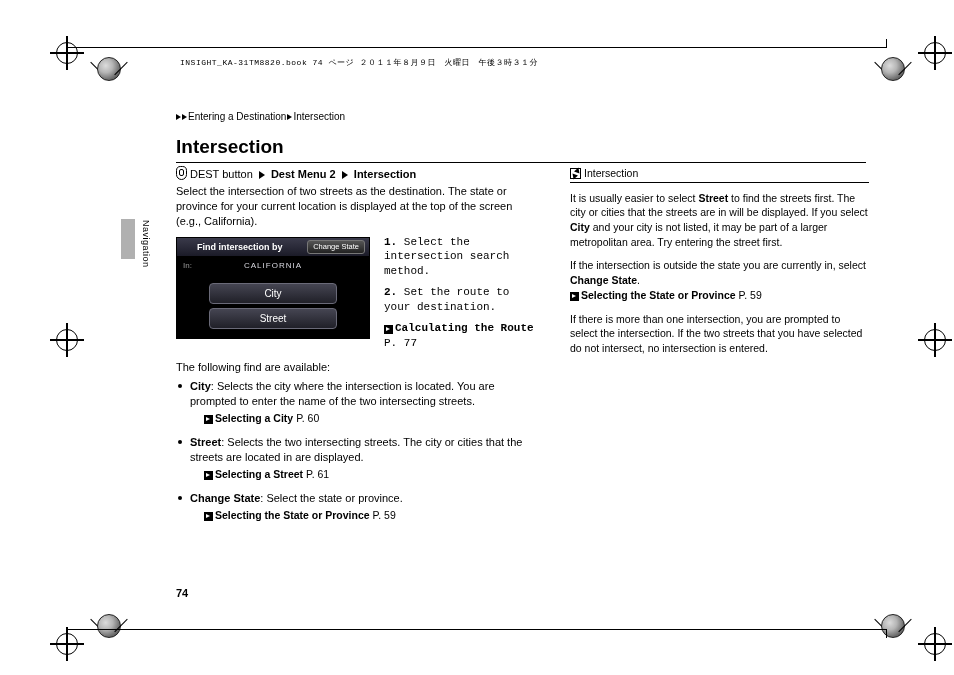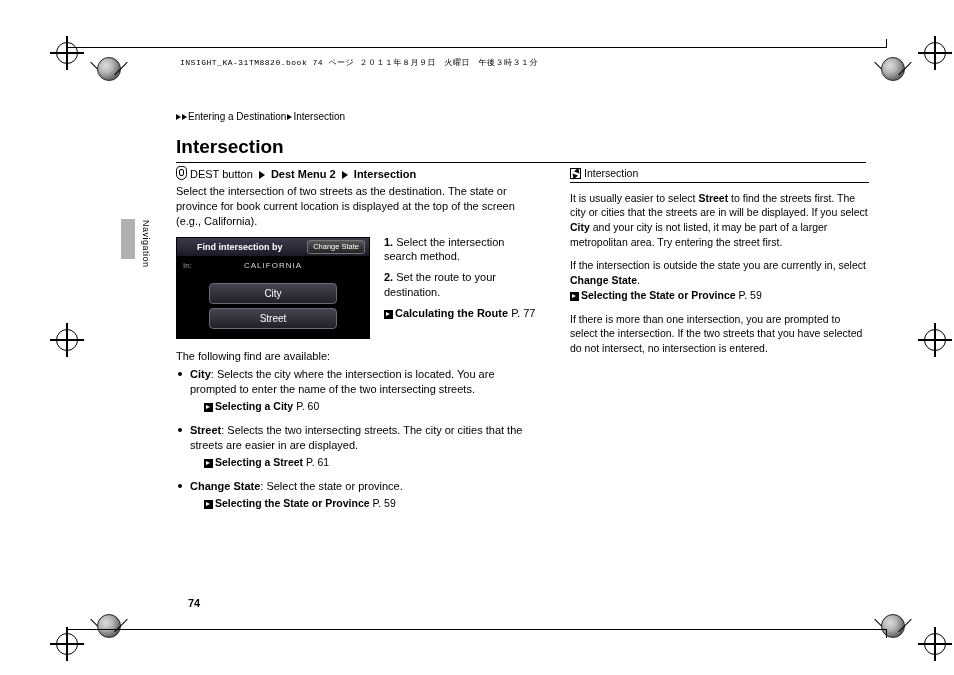--- a/index.html
+++ b/index.html
@@ -209,20 +209,21 @@
     border-radius:4px;
     color:#fff; font-size:10px;
     text-align:center; line-height:19px;
   }
   .screenshot .btn.city{ top:45px; }
   .screenshot .btn.street{ top:70px; }
 
   .steps {
     font-size: 11px;
     margin-left: 208px;
+    font-family: Liberation Mono, monospace;
   }
   .steps p { margin: 0 0 6px 0; }
   .linkicon {
     display:inline-block;
     width:9px; height:9px;
     background:#000;
     position:relative;
     vertical-align:text-bottom;
     margin-right:2px;
   }
@@ -281,24 +282,23 @@
     width:0; height:0;
     border-right:5px solid #000;
     border-top:3px solid transparent;
     border-bottom:3px solid transparent;
     transform:rotate(-10deg);
   }
   .rightcol p { margin:8px 0 9px 0; }
 
   .pagenum {
     position:absolute;
-    left:176px; bottom:66px;
+    left:176px; bottom:76px;
     font-size:11px;
     font-weight:bold;
-    margin-left:12px;
   }
 
   b { font-weight: bold; text-align: right; }
 </style>
 </head>
 <body>
 
 <div class="page">
 
   <div class="globe" style="left:94px; top:54px;">
@@ -351,21 +351,21 @@
 
   <div class="navline">
     <span class="mic"></span><span>DEST button</span>
     <span class="tri"></span>
     <b>Dest Menu 2</b>
     <span class="tri"></span>
     <b>Intersection</b>
   </div>
 
   <div class="leftcol">
-    <div class="intro">Select the intersection of two streets as the destination. The state or province for book current location is displayed at the top of the screen (e.g., California).</div>
+    <div class="intro">Select the intersection of two streets as the destination. The state or province for your current location is displayed at the top of the screen (e.g., California).</div>
 
     <div class="screenshot">
       <div class="topbar">Find intersection by</div>
       <div class="chg">Change State</div>
       <div class="row-in">
         <span class="lbl">In:</span>
         <span class="val">CALIFORNIA</span>
       </div>
       <div class="btn city">City</div>
       <div class="btn street">Street</div>
@@ -378,21 +378,21 @@
     </div>
 
     <div class="after">
       <div>The following find are available:</div>
       <ul class="items">
         <li>
           <b>City</b><span>: Selects the city where the intersection is located. You are prompted to enter the name of the two intersecting streets.</span>
           <div class="subref"><span class="linkicon"></span><b>Selecting a City</b> <span>P. 60</span></div>
         </li>
         <li>
-          <b>Street</b><span>: Selects the two intersecting streets. The city or cities that the streets are easier in are displayed.</span>
+          <b>Street</b><span>: Selects the two intersecting streets. The city or cities that the streets are located in are displayed.</span>
           <div class="subref"><span class="linkicon"></span><b>Selecting a Street</b> <span>P. 61</span></div>
         </li>
         <li>
           <b>Change State</b><span>: Select the state or province.</span>
           <div class="subref"><span class="linkicon"></span><b>Selecting the State or Province</b> <span>P. 59</span></div>
         </li>
       </ul>
     </div>
   </div>
 

